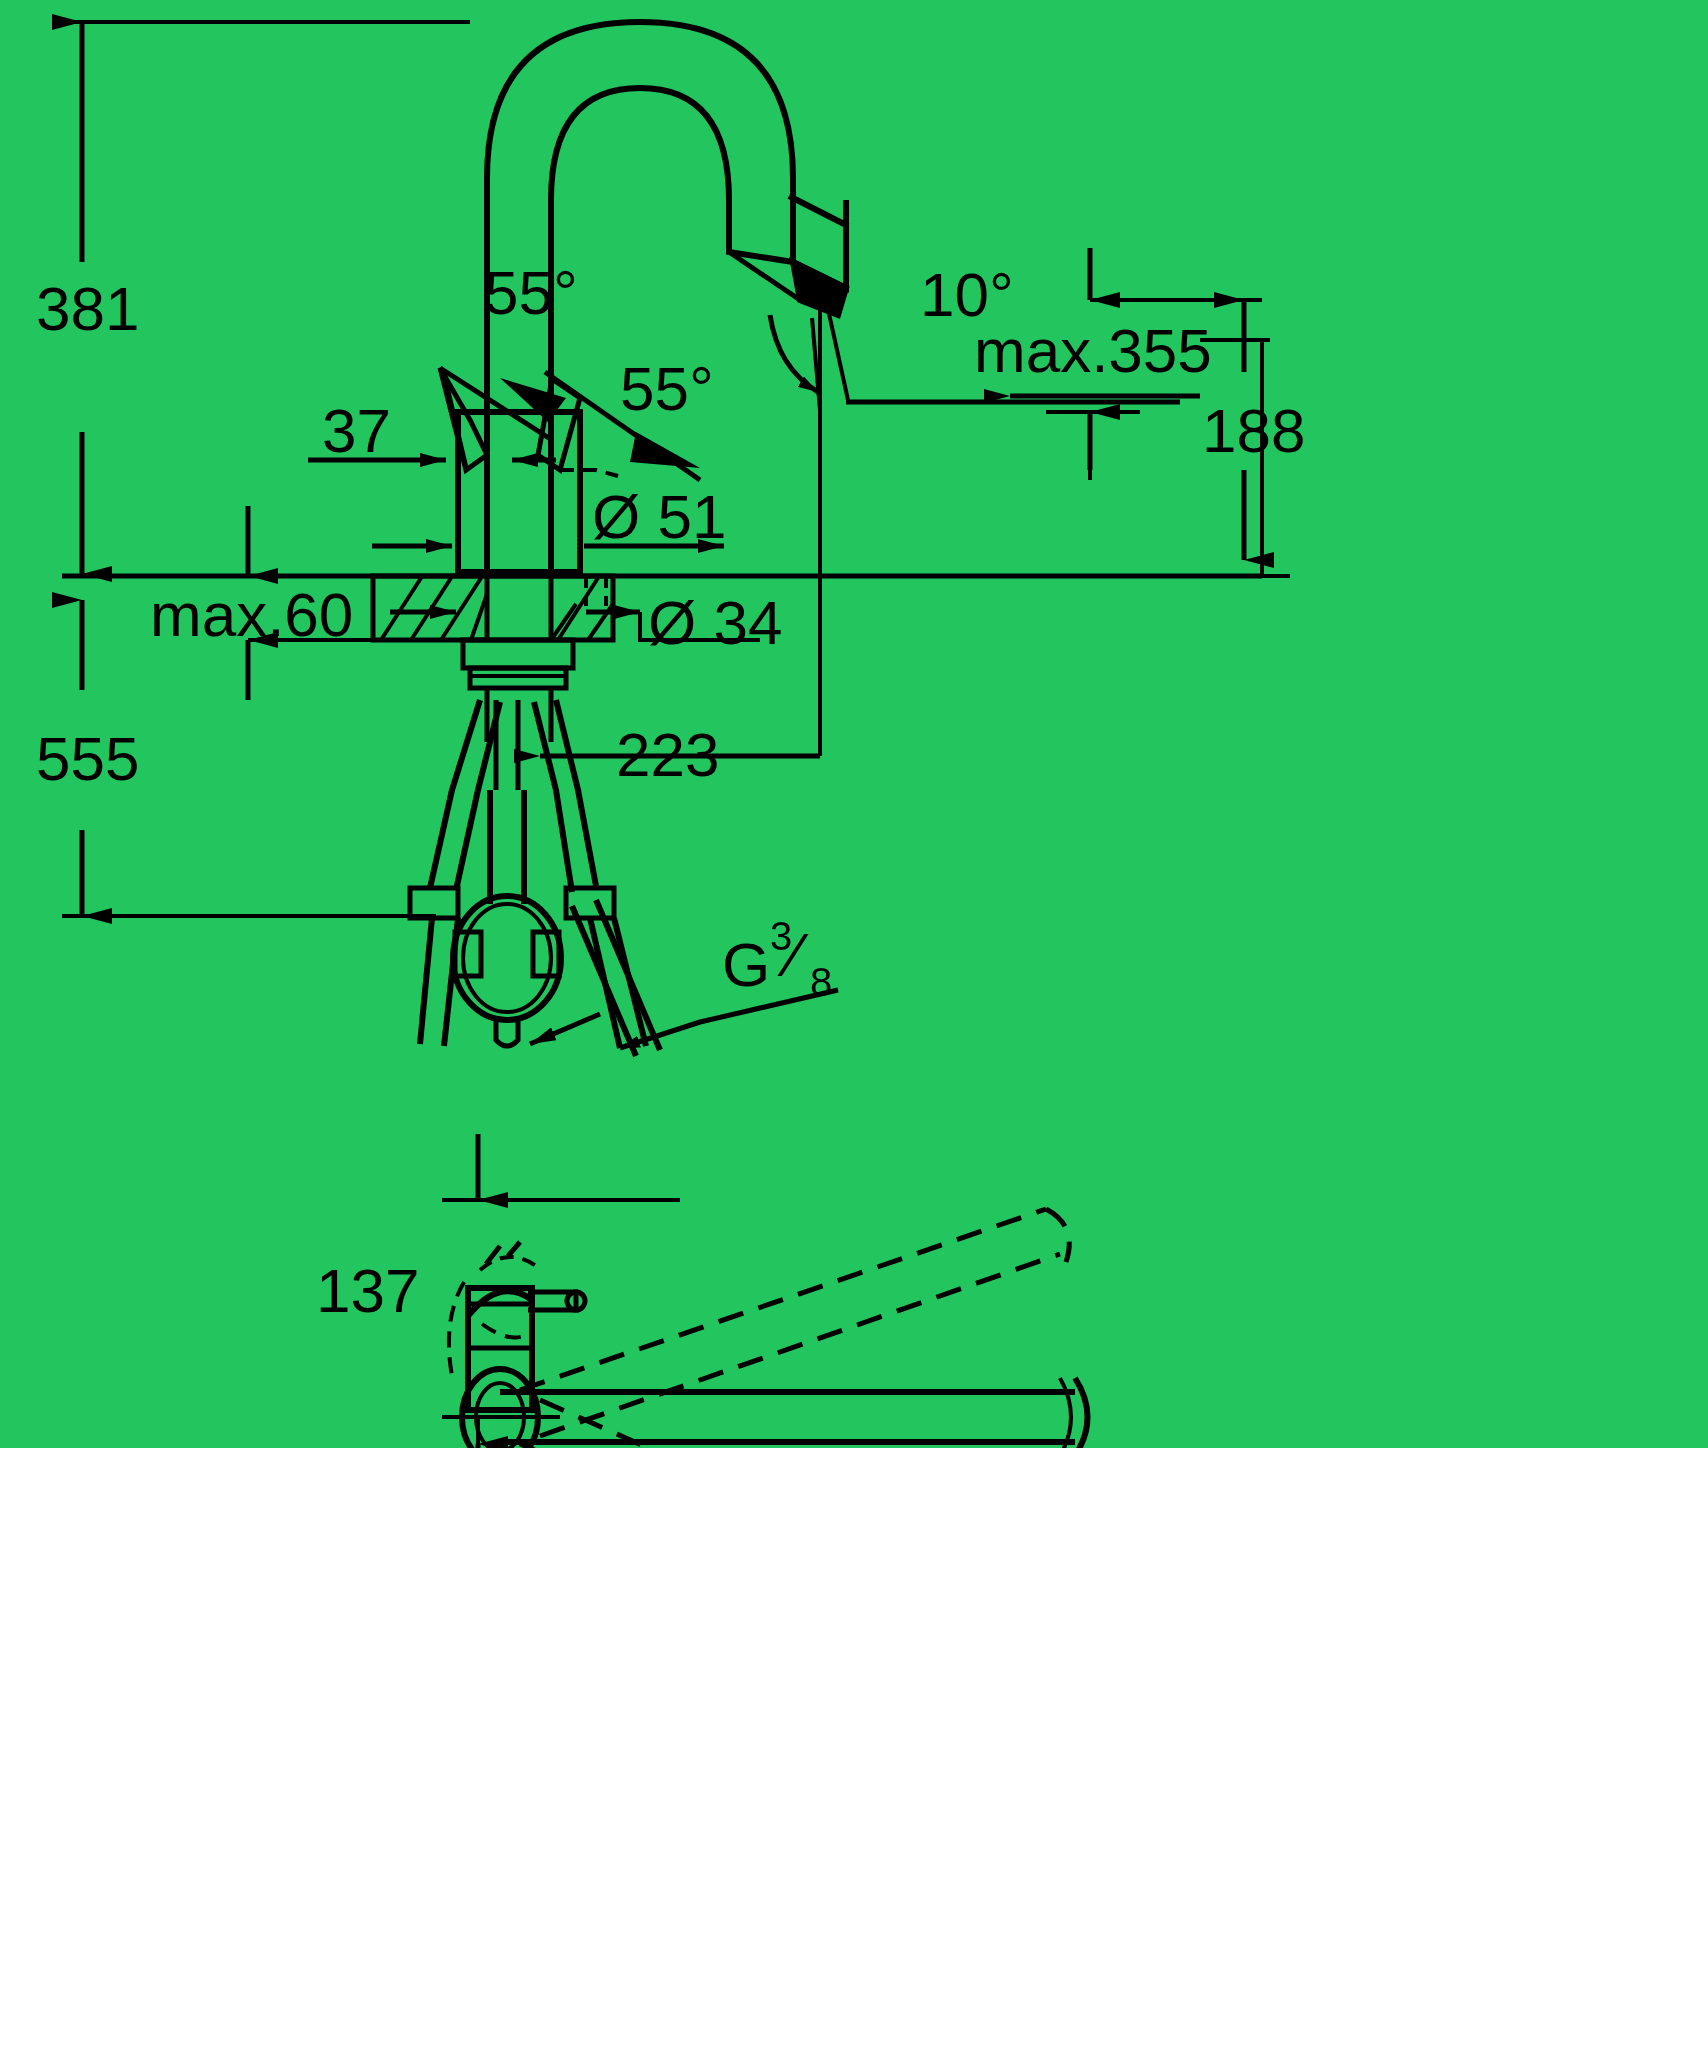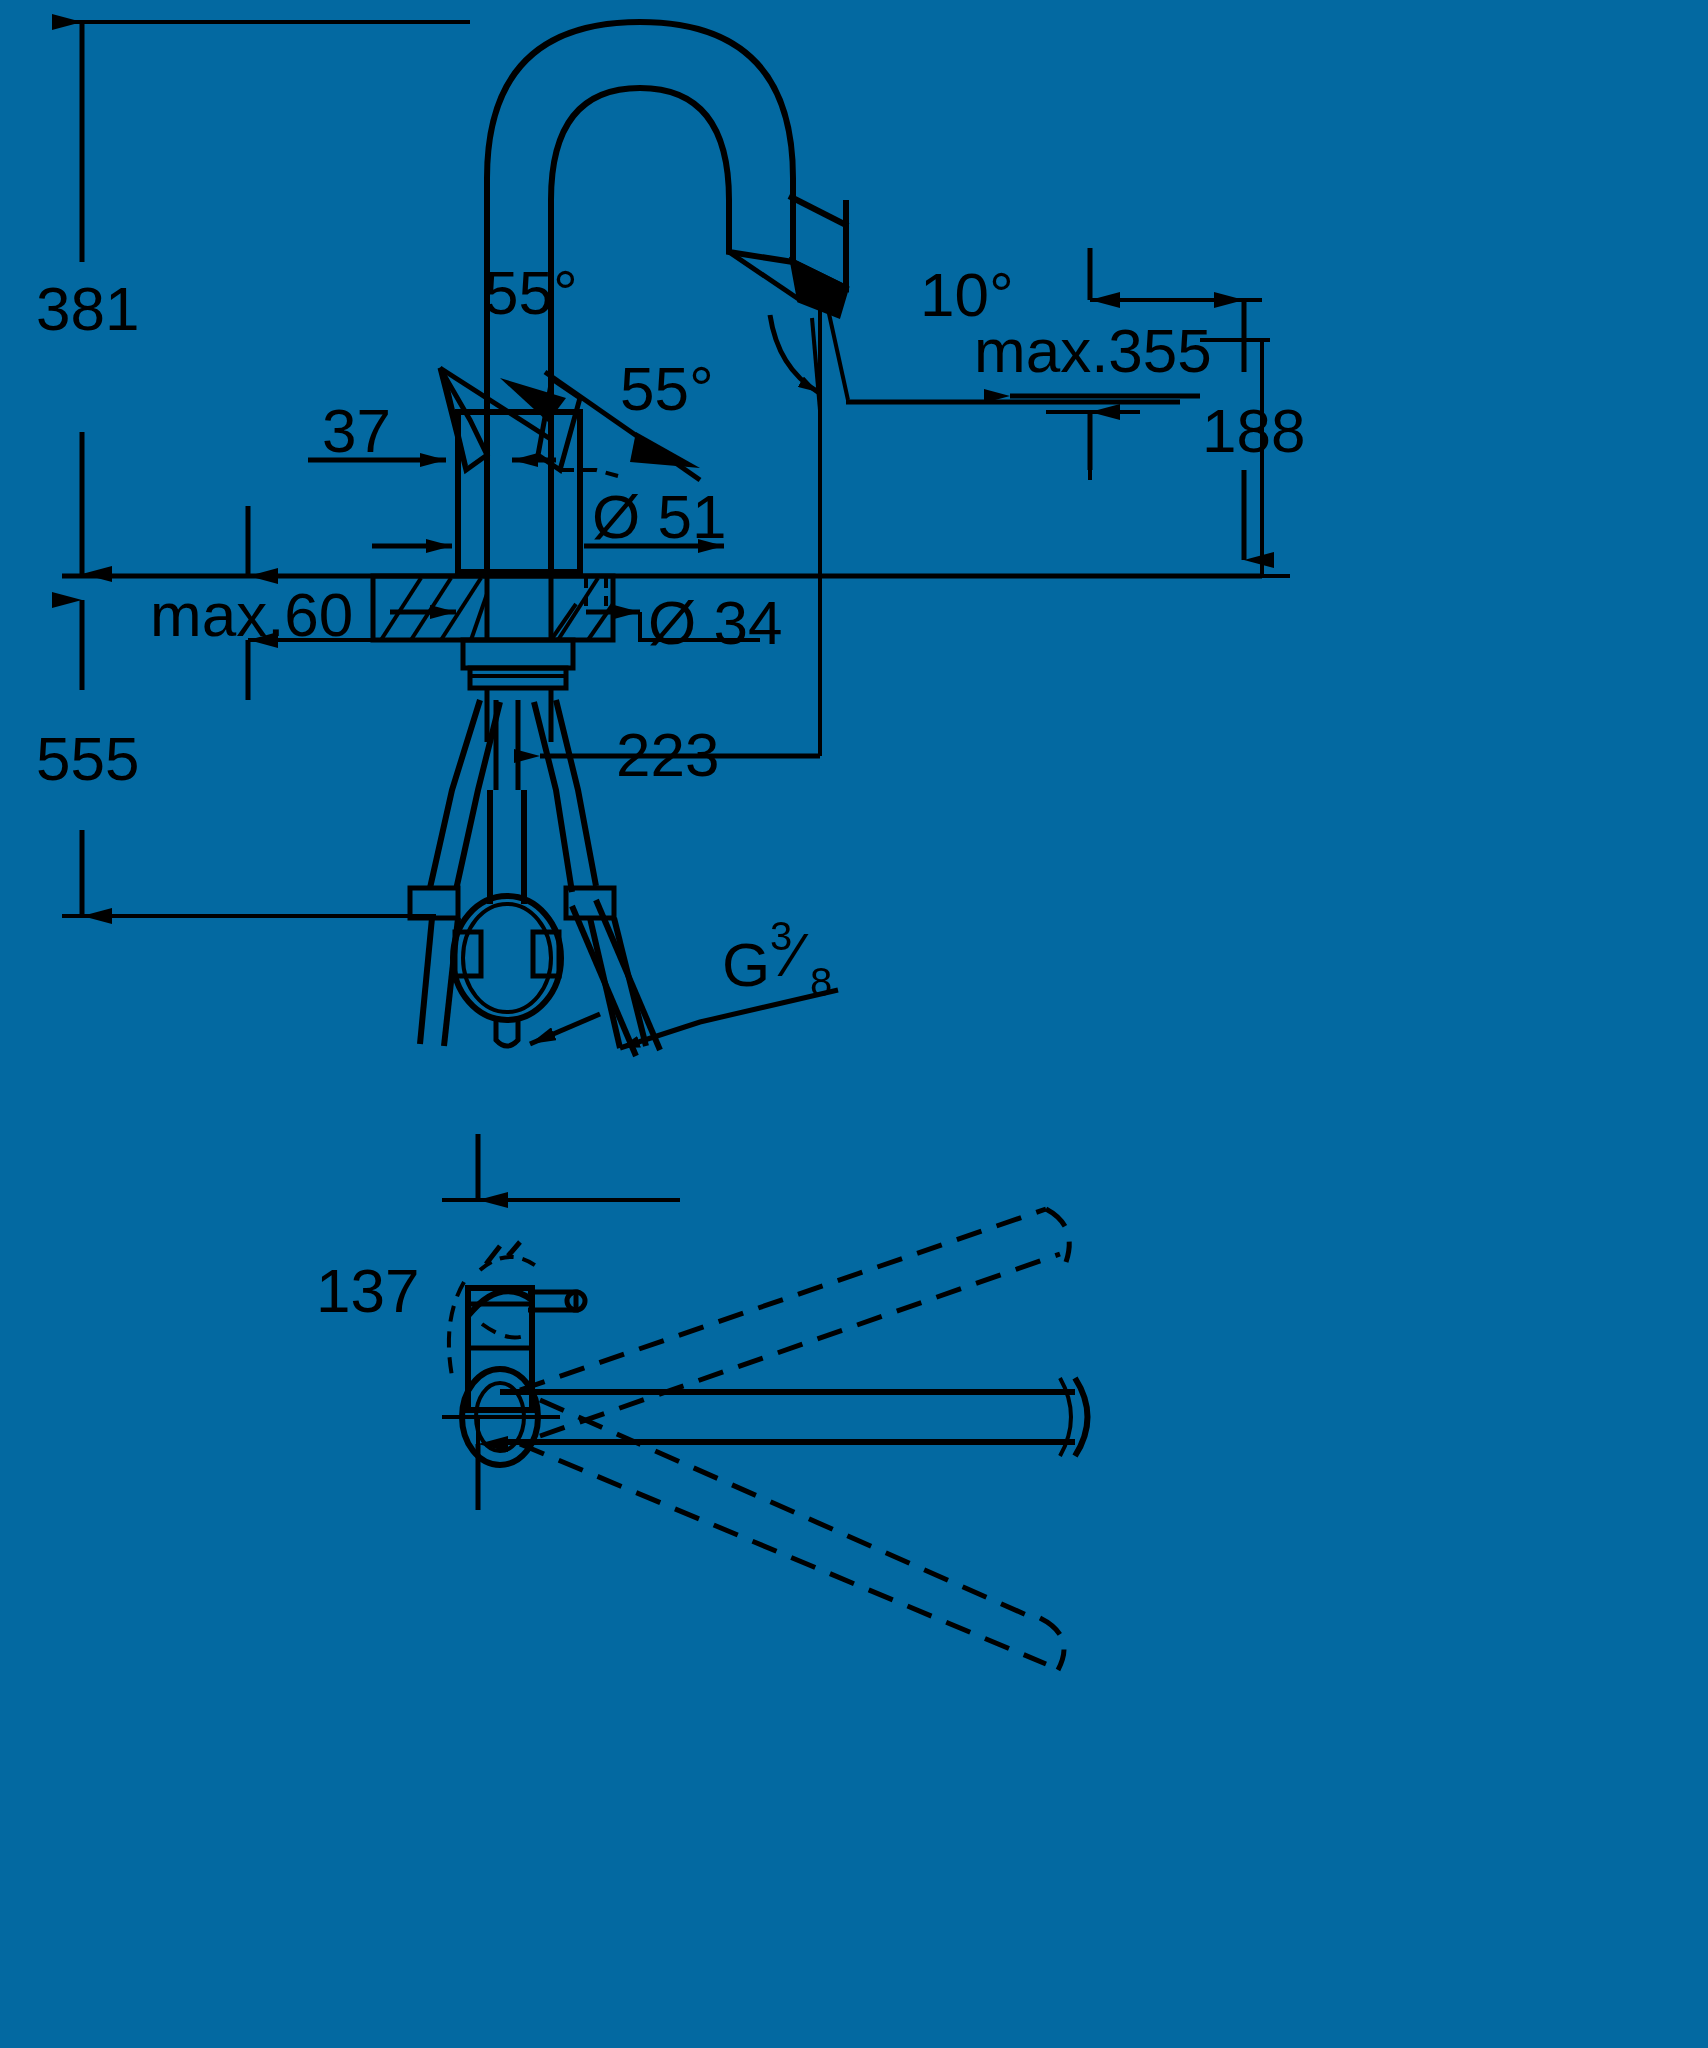--- a/index.html
+++ b/index.html
@@ -7,22 +7,22 @@
     padding: 0;
     background: #ffffff;
   }
   body {
     font-family: "Liberation Sans", sans-serif;
     color: #000000;
   }
   #sheet {
     position: relative;
     width: 1708px;
-    height: 2048px;
-    background: #0369a1;
+    height: 1448px;
+    background: #22c55e;
     overflow: hidden;
   }
   #drawing {
     position: absolute;
     left: 0;
     top: 0;
     width: 1708px;
     height: 2048px;
   }
   .dim-text {

